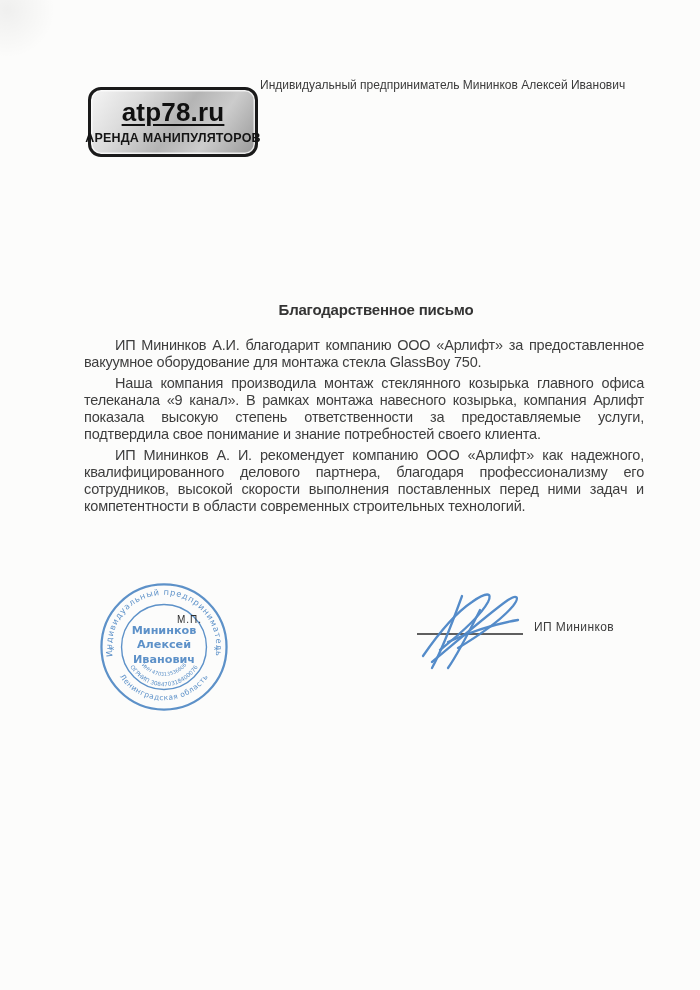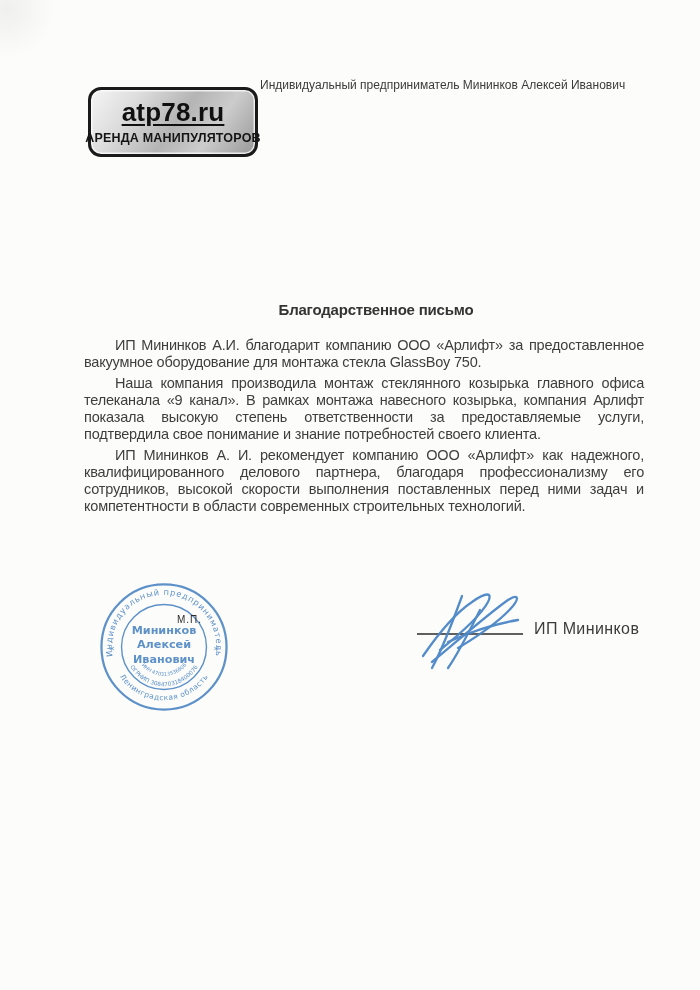--- a/index.html
+++ b/index.html
@@ -49,21 +49,21 @@
   .mp{
     position:absolute;left:129px;top:614px;z-index:3;
     font-size:10px;color:#2e2e2e;letter-spacing:1px;margin-left:48px;
   }
   .stamp-svg{position:absolute;left:94px;top:577px;width:140px;height:140px;opacity:.84;z-index:2;}
   .stamp-svg text{font-family:"DejaVu Sans",sans-serif;}
   .sig-svg{position:absolute;left:396px;top:580px;width:160px;height:92px;z-index:2;}
   .sig-line{position:absolute;left:417px;top:633px;width:106px;height:1.6px;background:#5f5f5f;z-index:1;}
   .signer{
     position:absolute;left:534px;top:620px;
-    font-size:16px;color:#3c3c3c;letter-spacing:0.4px;
+    font-size:12px;color:#3c3c3c;letter-spacing:0.4px;
   }
 </style>
 </head>
 <body>
 
 <div class="page">
 
   <div class="logo">
     <div class="logo-domain">atp78.ru</div>
     <div class="logo-tagline">АРЕНДА МАНИПУЛЯТОРОВ</div>

